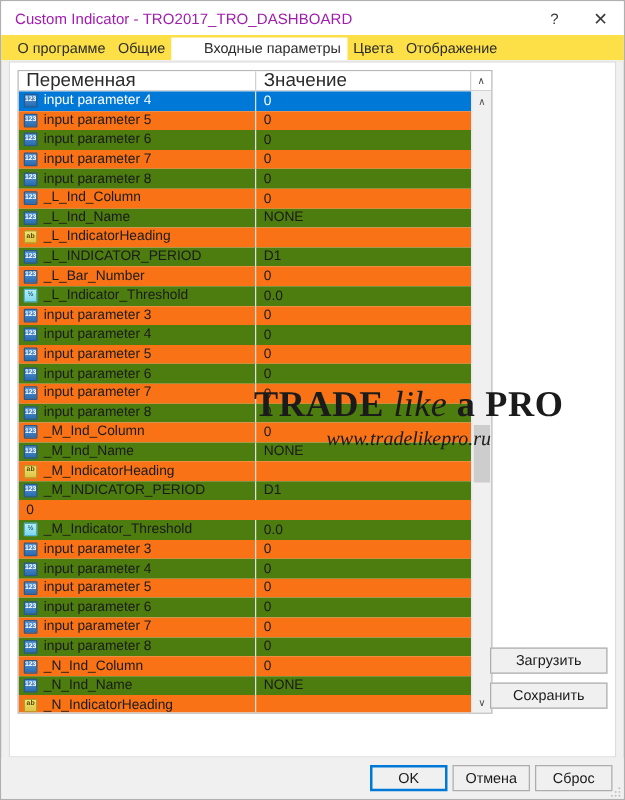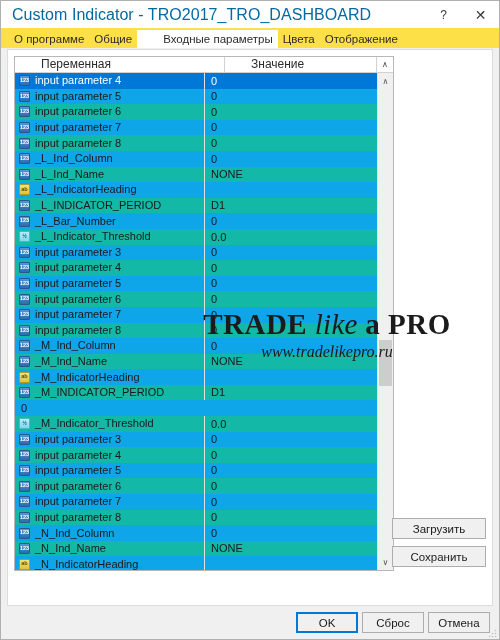--- a/index.html
+++ b/index.html
@@ -22,22 +22,22 @@
   #titlebar {
     height: 27px;
     background: #ffffff;
     display: flex;
     align-items: center;
     flex: 0 0 auto;
     padding-left: 11px;
     position: relative;
   }
   #title-text {
-    font-size: 16px;
-    color: #0369a1;
+    font-size: 12px;
+    color: #a21caf;
     letter-spacing: 0.05px;
     white-space: nowrap;
   }
   #titlebar-controls {
     position: absolute;
     right: 0; top: 0;
     height: 27px;
     display: flex;
   }
   .tb-btn {
@@ -110,28 +110,27 @@
   
   #list-header {
     height: 16px;
     flex: 0 0 auto;
     background: #ffffff;
     border-bottom: 1px solid #d2d2d2;
     display: flex;
     position: relative;
   }
   .hcell {
-    font-size: 12px;
+    font-size: 15px;
     color: #2b2b2b;
     padding-left: 6px;
     line-height: 15px;
     white-space: nowrap;
     overflow: hidden;
     cursor: default;
-    margin-left: 20px;
   }
   .hcell.name { width: 190px; border-right: 1px solid #d2d2d2; }
   .hcell.value { flex: 1 1 auto; }
   #header-sort {
     width: 17px;
     border-left: 1px solid #d2d2d2;
     display: flex; align-items: center; justify-content: center;
     font-size: 8px; color: #444;
   }
 
@@ -147,22 +146,22 @@
     position: relative;
     overflow: hidden;
   }
   .row {
     height: 15.6px;
     display: flex;
     align-items: flex-end;
     position: relative;
     cursor: default;
   }
-  .row.odd { background: #14b8a6; }
-  .row.even { background: #0ea5e9; }
+  .row.odd { background: #4d7c0f; }
+  .row.even { background: #f97316; }
   .row.selected { background: #0078d7; }
   .row .cell-name {
     width: 190px;
     display: flex;
     align-items: center;
     overflow: hidden;
     white-space: nowrap;
     border-right: 1px solid #e0e0e0;
     height: 100%;
   }
@@ -598,22 +597,22 @@
       <div id="side-buttons">
           <div class="btn">Загрузить</div>
           <div class="btn">Сохранить</div>
         </div>
 
     </div>
   </div>
 
   <div id="footer">
     <div class="btn primary">OK</div>
+      <div class="btn">Отмена</div>
       <div class="btn">Сброс</div>
-      <div class="btn">Отмена</div>
       <svg id="resize-grip" viewBox="0 0 10 10">
       <circle cx="8.5" cy="8.5" r="0.8" fill="#888"></circle>
       <circle cx="5.5" cy="8.5" r="0.8" fill="#888"></circle>
       <circle cx="8.5" cy="5.5" r="0.8" fill="#888"></circle>
       <circle cx="2.5" cy="8.5" r="0.8" fill="#888"></circle>
       <circle cx="8.5" cy="2.5" r="0.8" fill="#888"></circle>
       <circle cx="5.5" cy="5.5" r="0.8" fill="#888"></circle>
     </svg>
   </div>
 

